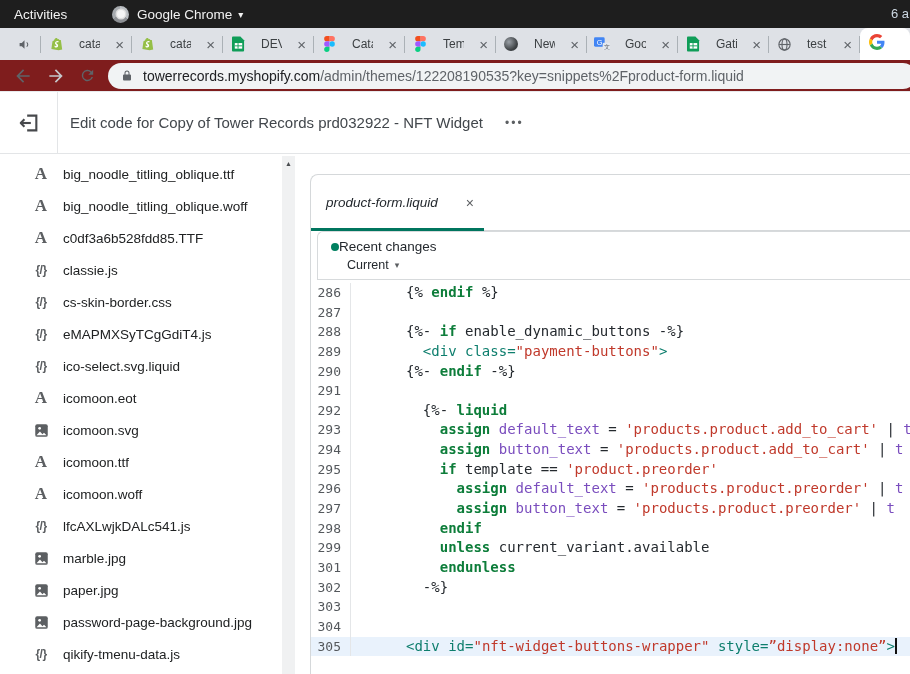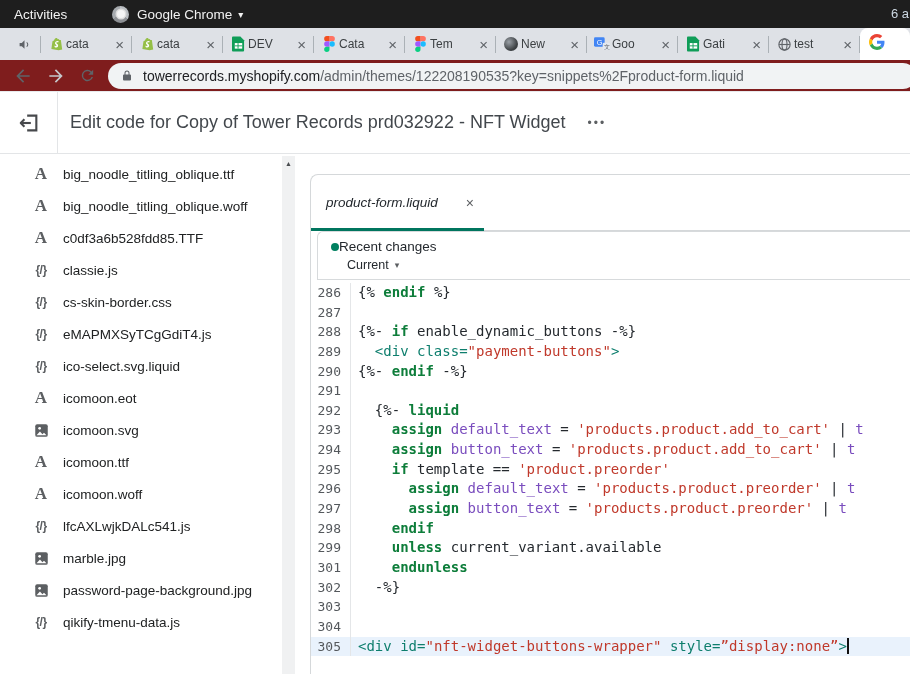--- a/index.html
+++ b/index.html
@@ -18,21 +18,21 @@
   .chrome-mini::after { content:""; position:absolute; inset:4.5px; border-radius:50%;
     background:#f4f4f4; box-shadow:0 0 0 1.5px #dcdcdc; }
   .appmenu .caret { font-size:10px; margin-left:-2px; }
   .clock { position:absolute; right:0; top:0; height:28px; line-height:28px;
     width:19px; overflow:hidden; color:#cdd8e3; font-size:13px; }
 
   
   .tabstrip { height:32px; background:#dee1e6; display:flex; align-items:stretch; }
   .strip-audio { align-self:center; margin:0 9px 0 18px; display:flex; }
   .tab-sep { width:1px; height:17px; background:#9aa0a6; opacity:.75; align-self:center; flex:none; }
-  .tab { width:90px; flex:none; display:flex; align-items:center; gap:2px; padding:0 7px;
+  .tab { width:90px; flex:none; display:flex; align-items:center; gap:15px; padding:0 7px;
     font-size:12px; color:#3c4043; overflow:hidden; }
   .tab .fav { flex:none; width:16px; height:16px; display:flex; align-items:center; justify-content:center; }
   .tab .tab-label { flex:1; overflow:hidden; white-space:nowrap; }
   .tab .tab-close { flex:none; font-size:15px; color:#5f6368; line-height:1; }
   .tab-active { flex:1; background:#fff; border-radius:8px 8px 0 0; display:flex;
     align-items:center; padding-left:9px; }
   .fav-circle { width:14px; height:14px; border-radius:50%;
     background:radial-gradient(circle at 35% 35%, #9aa0a6, #3c4043 65%); }
 
   
@@ -43,21 +43,21 @@
     margin-right:-6px; display:flex; align-items:center; font-size:14px; }
   .omnibox .lock { margin:0 10px 0 13px; display:flex; }
   .url-domain { color:#202124; }
   .url-path { color:#5f6368; }
 
   
   .pagehead { height:62px; background:#fff; border-bottom:1px solid #e3e5e7;
     display:flex; align-items:center; }
   .exit-btn { margin:0 0 0 18px; display:flex; }
   .head-sep { width:1px; align-self:stretch; background:#e3e5e7; margin-left:17px; }
-  .page-title { margin-left:12px; font-size:18px; color:#42474c; }
+  .page-title { margin-left:12px; font-size:15px; color:#42474c; }
   .more-dots { margin-left:22px; color:#5c5f62; font-size:12px; letter-spacing:2px; }
 
   
   .content { display:flex; height:520px; }
 
   
   .sidebar { width:310px; flex:none; position:relative; }
   .file-list { padding-top:4px; }
   .file-row { display:flex; align-items:center; height:32px; padding-left:30px; gap:11px; }
   .fi { width:22px; flex:none; display:flex; justify-content:center; align-items:center; color:#5c5f62; }
@@ -82,21 +82,21 @@
     border-radius:6px 0 0 0; padding:7px 0 7px 13px; }
   .recent-row1 { display:flex; align-items:center; }
   .recent-dot { width:8px; height:8px; border-radius:50%; background:#008060; }
   .recent-label { font-size:13.5px; color:#24292e; }
   .recent-row2 { margin:4px 0 0 16px; font-size:12.5px; color:#24292e; display:flex;
     align-items:center; gap:6px; }
   .recent-caret { font-size:9px; color:#5c5f62; }
 
   
   .code { padding-top:3px; }
-  .crow { display:flex; height:19.65px; }
+  .crow { display:flex; height:19.65px;gap:48px; }
   .crow.active { background:#e9f2fc; }
   .ln { flex:0 0 40px; text-align:right; padding-right:9px;
     font:13px/19.65px "DejaVu Sans Mono", monospace; color:#54585c;
     border-right:1px solid #e4e6e8; }
   .lc { font:14px/19.65px "DejaVu Sans Mono", monospace; padding-left:7px;
     white-space:pre; color:#24292e; overflow:hidden; }
   .tok-p { color:#24292e; }
   .tok-k { color:#0d7d3a; font-weight:bold; }
   .tok-s { color:#c0392b; }
   .tok-v { color:#7a4dbe; }
@@ -375,20 +375,30 @@
           <span class="file-name">marble.jpg</span>
         </div>
         <div class="file-row">
           <span class="fi">
             <svg width="15" height="15" viewBox="0 0 24 24">
               <rect x="2" y="2" width="20" height="20" rx="3" fill="#5c5f62"></rect>
               <circle cx="9" cy="8.5" r="2.2" fill="#fff"></circle>
               <path d="M4 19.5l5.5-6 4 4.5 2.5-2.5 4 4z" fill="#fff"></path>
             </svg>
           </span>
+          <span class="file-name">paper.jpg</span>
+        </div>
+        <div class="file-row">
+          <span class="fi">
+            <svg width="15" height="15" viewBox="0 0 24 24">
+              <rect x="2" y="2" width="20" height="20" rx="3" fill="#5c5f62"></rect>
+              <circle cx="9" cy="8.5" r="2.2" fill="#fff"></circle>
+              <path d="M4 19.5l5.5-6 4 4.5 2.5-2.5 4 4z" fill="#fff"></path>
+            </svg>
+          </span>
           <span class="file-name">password-page-background.jpg</span>
         </div>
         <div class="file-row">
           <span class="fi">
             <span class="fi-code">{/}</span>
           </span>
           <span class="file-name">qikify-tmenu-data.js</span>
         </div>
       </div>
     <div class="side-scroll">

